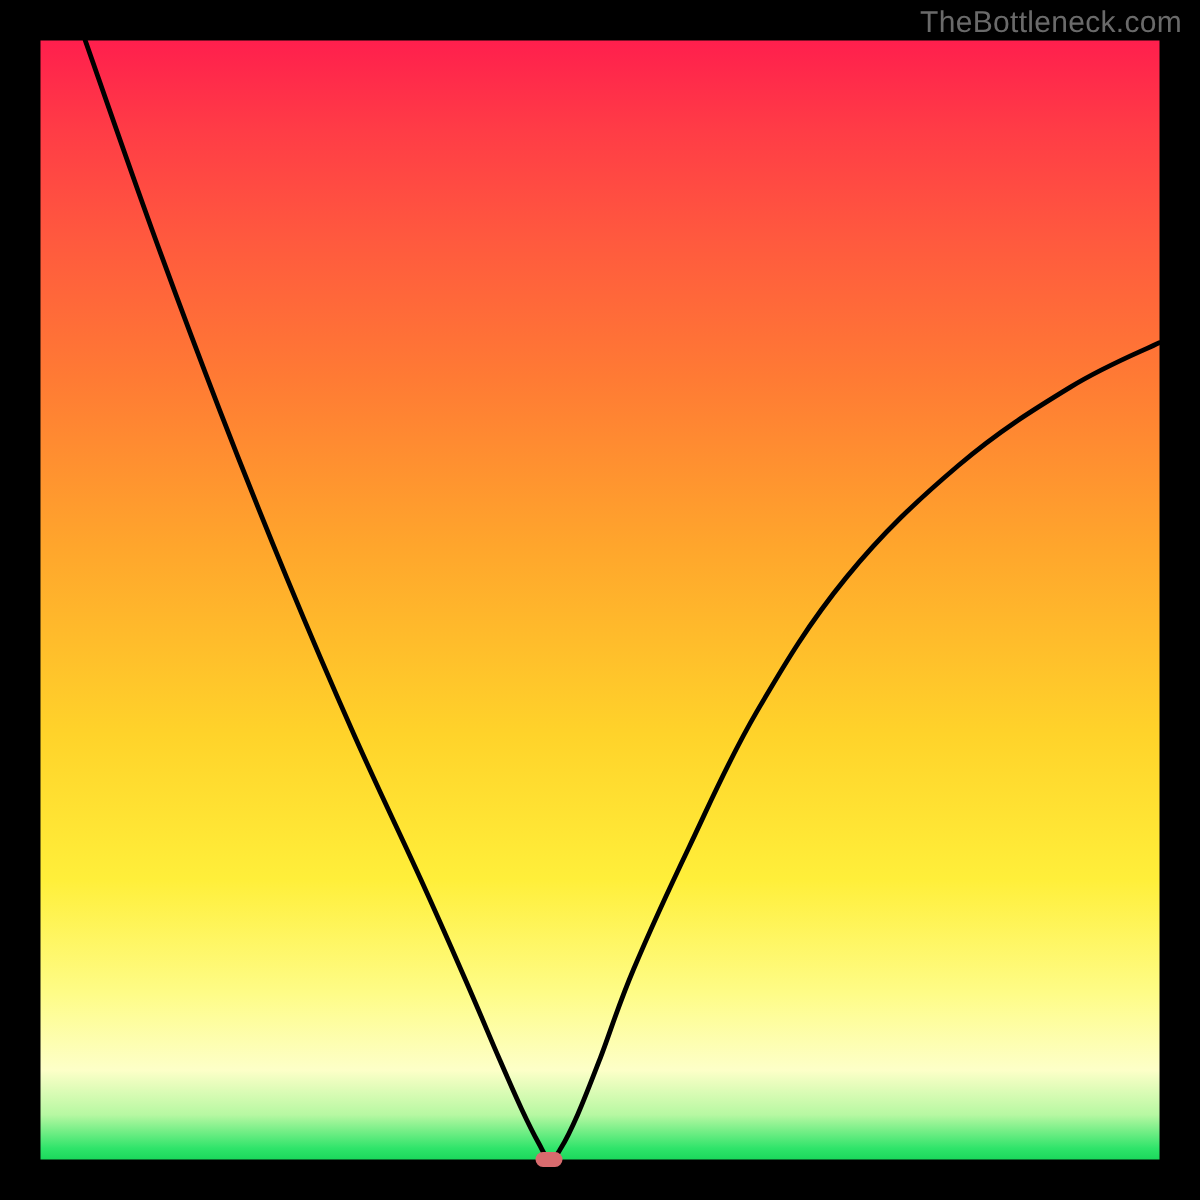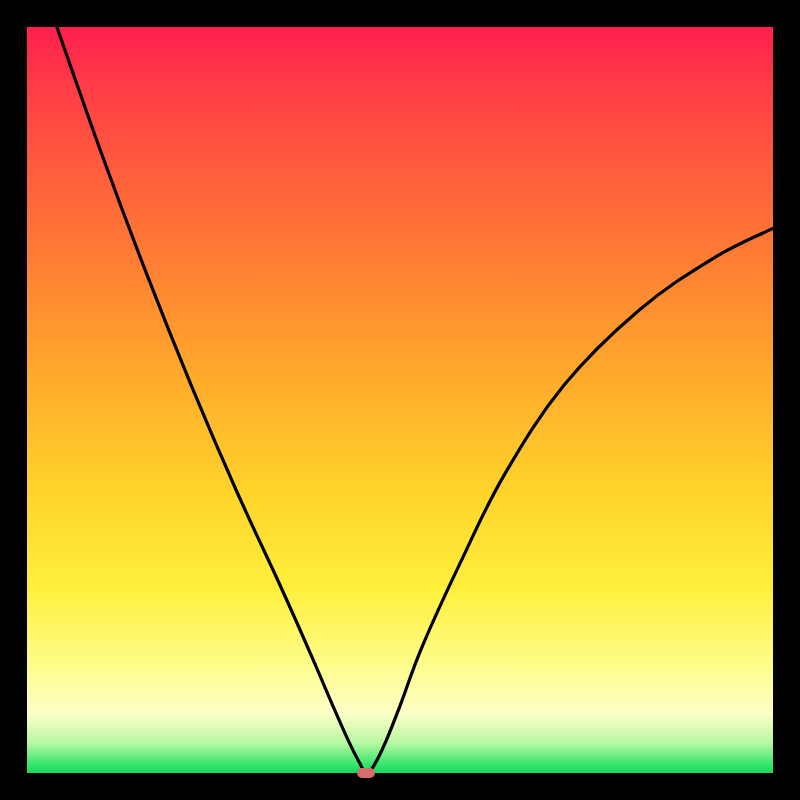--- a/index.html
+++ b/index.html
@@ -67,20 +67,21 @@
     background: #d86b6e;
     transform: translate(-50%, -50%);
     z-index: 3;
   }
 </style>
 </head>
 <body>
 
 <div class="frame">
 
+  <div class="watermark">TheBottleneck.com</div>
 
   <div class="plot-area">
 
     <svg class="curve" viewBox="0 0 746 746" preserveAspectRatio="none">
       <path id="curve-path" d="M 29.84 0.00 C 38.05 23.25, 58.19 81.69, 74.60 126.82 C 91.01 171.95, 102.95 203.78, 119.36 246.18 C 135.77 288.58, 147.71 318.42, 164.12 358.08 C 180.53 397.74, 192.47 425.59, 208.88 462.52 C 225.29 499.45, 239.96 529.41, 253.64 559.50 C 267.32 589.59, 273.91 604.76, 283.48 626.64 C 293.05 648.52, 299.02 663.13, 305.86 678.86 C 312.70 694.59, 315.99 702.17, 320.78 712.43 C 325.57 722.69, 328.55 728.66, 331.97 734.81 C 335.39 740.96, 336.69 745.32, 339.43 746.00 C 342.17 746.68, 343.47 744.01, 346.89 738.54 C 350.31 733.07, 353.29 727.10, 358.08 716.16 C 362.87 705.22, 366.16 696.64, 373.00 678.86 C 379.84 661.08, 384.44 645.17, 395.38 619.18 C 406.32 593.19, 417.64 568.58, 432.68 537.12 C 447.72 505.66, 458.29 480.42, 477.44 447.60 C 496.59 414.78, 512.50 388.17, 537.12 358.08 C 561.74 327.99, 584.37 306.73, 611.72 283.48 C 639.07 260.23, 661.70 246.30, 686.32 231.26 C 710.94 216.22, 735.06 206.89, 746.00 201.42" stroke="#000" stroke-width="3.2" fill="none" stroke-linecap="round" stroke-linejoin="round"></path>
     </svg>
 
     <div class="marker" id="min-marker" style="left: 339.43px; top: 746px;"></div>
 
   </div>

